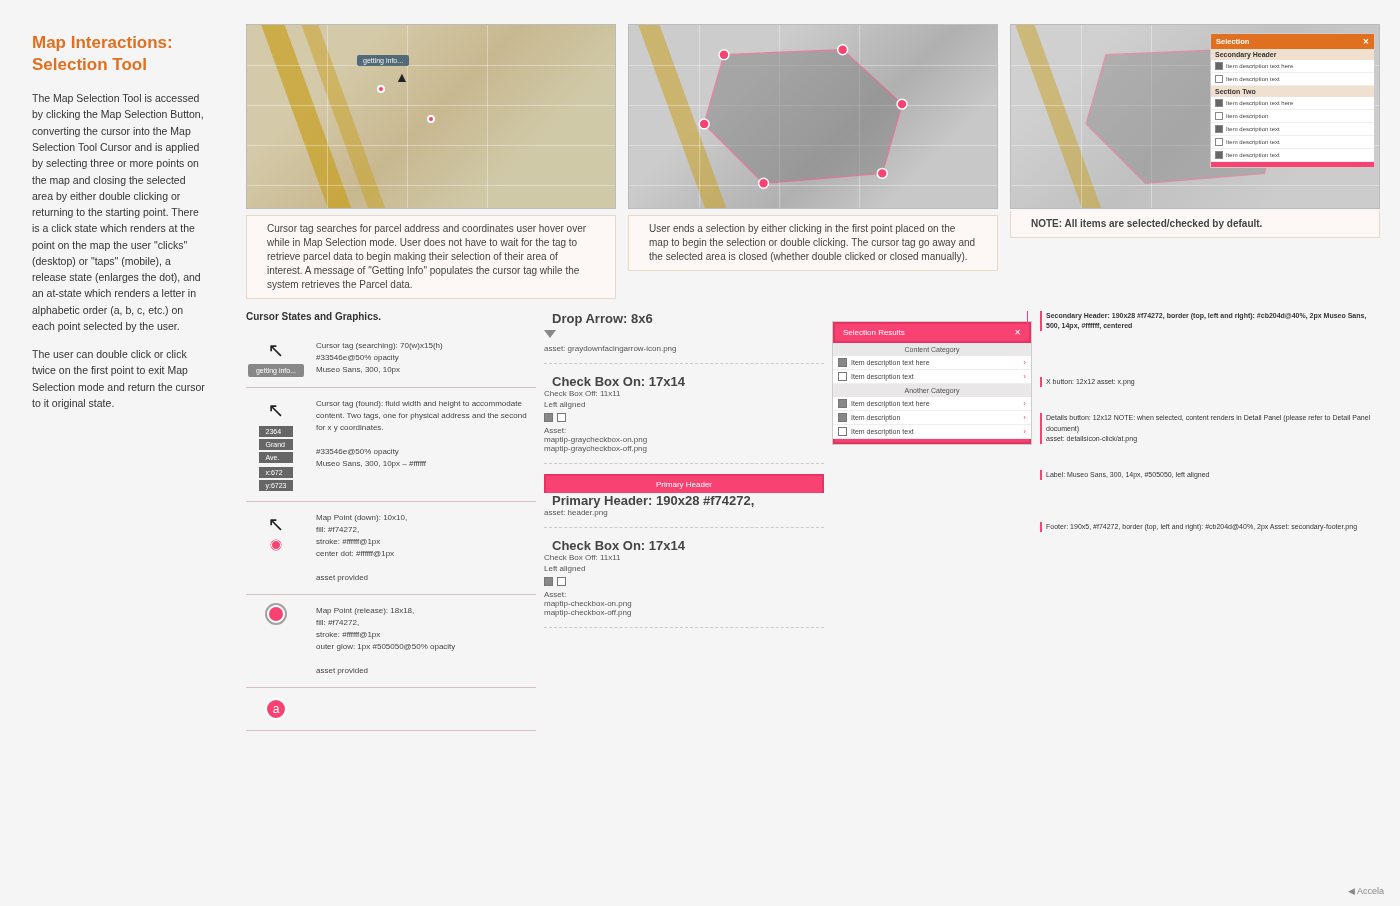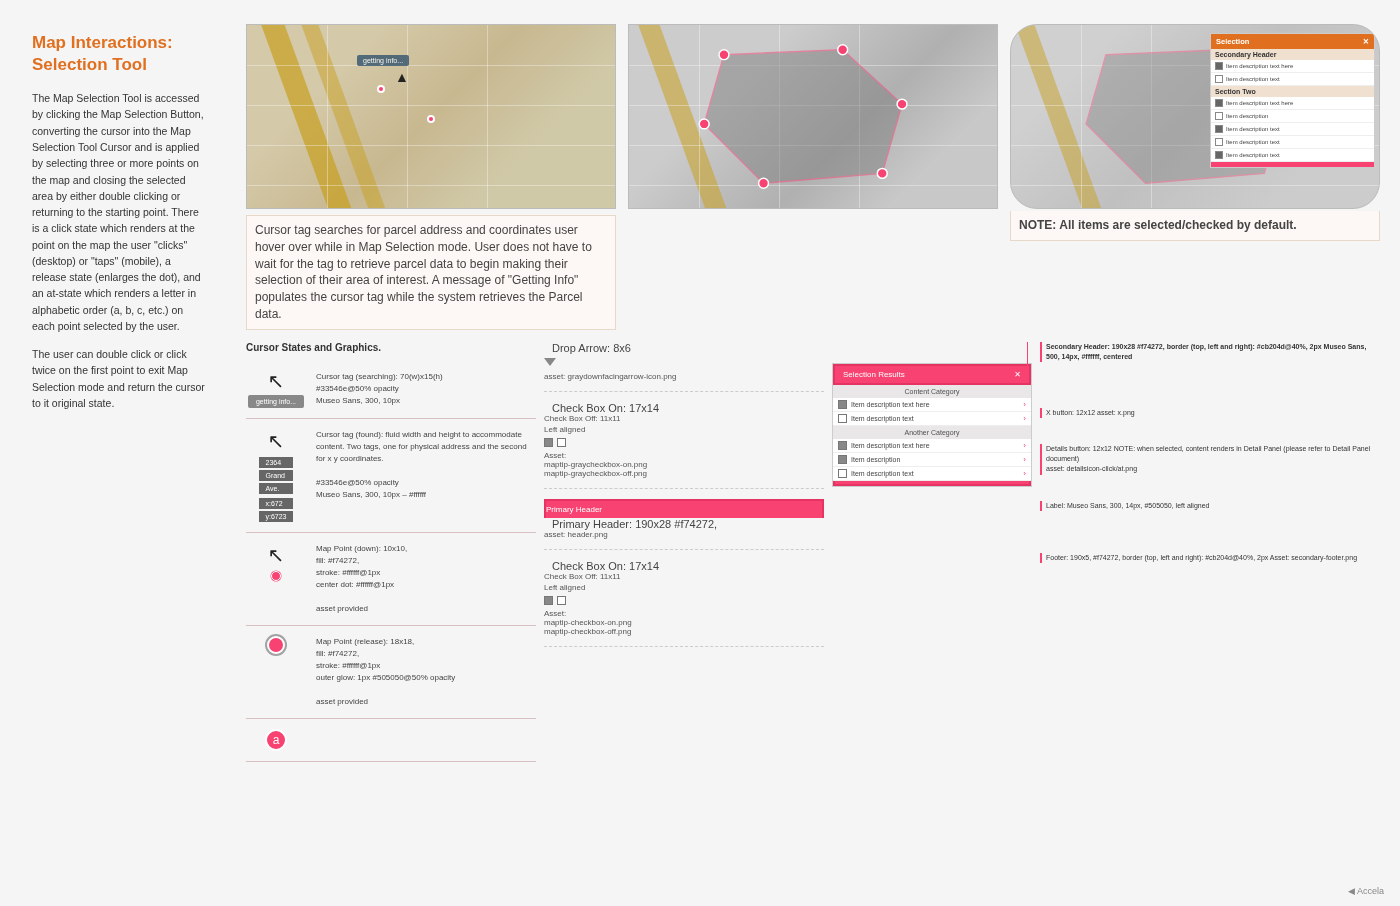--- a/index.html
+++ b/index.html
@@ -58,21 +58,21 @@
       width: 100%;
       height: 185px;
       background: #c8c8c8;
       border: 1px solid #bbb;
       position: relative;
       overflow: hidden;
     }
     
     .map-img.map1 { background: linear-gradient(135deg, #d4c9a8 25%, #c8b890 50%, #d0c9a8 75%); }
     .map-img.map2 { background: linear-gradient(135deg, #ccc 30%, #b0b0b0 60%, #c8c8c8 80%); }
-    .map-img.map3 { background: linear-gradient(135deg, #d0d0d0 20%, #c0c0c0 50%, #cccccc 80%); border-radius: 27px; }
+    .map-img.map3 { background: linear-gradient(135deg, #d0d0d0 20%, #c0c0c0 50%, #cccccc 80%); }
     .map-grid-h {
       position: absolute;
       background: #fff;
       opacity: 0.35;
       height: 1px;
       left: 0; right: 0;
     }
     .map-grid-v {
       position: absolute;
       background: #fff;
@@ -122,25 +122,25 @@
     }
     .map3-section-header {
       background: #f0e0d0;
       padding: 2px 4px;
       font-size: 7px;
       font-weight: bold;
       color: #333;
     }
 
     .map-caption {
-      font-size: 12px;
+      font-size: 10px;
       color: #444;
       line-height: 1.4;
       margin-top: 6px;
-      padding: 6px 8px;
+      padding: 6px 20px;
       background: #fdf8f5;
       border: 1px solid #e8d8c8;
       font-family: Arial, sans-serif;
     }
 
     
     .bottom-section {
       display: flex;
       gap: 8px;
       margin-top: 12px;
@@ -182,21 +182,21 @@
 
     
     .spec-middle {
       width: 280px;
       flex-shrink: 0;
       font-family: Arial, sans-serif;
       font-size: 8px;
       color: #333;
       position: relative;
     }
-    .spec-label { font-weight: normal; color: #444; font-size: 11px; padding-left: 8px; }
+    .spec-label { font-weight: bold; color: #444; font-size: 13px; padding-left: 8px; }
     .spec-value { color: #555; font-size: 8px; margin-bottom: 2px; }
 
     .spec-block {
       margin-bottom: 10px;
       padding-bottom: 8px;
       border-bottom: 1px dashed #ccc;
     }
 
     .arrow-visual {
       width: 0; height: 0;
@@ -207,21 +207,21 @@
       margin: 4px 0;
     }
 
     
     .maptip-mockup {
       border: 1px solid #ccc;
       width: 200px;
       background: #fff;
       font-size: 7px;
       font-family: Arial, sans-serif;
-      margin: 21px 0;
+      margin: 10px 0;
     }
 
     
     .getting-info-tag {
       background: #888;
       color: #fff;
       font-size: 8px;
       padding: 3px 8px;
       border-radius: 2px;
       font-family: Arial, sans-serif;
@@ -333,20 +333,21 @@
         <svg style="position:absolute;inset:0;width:100%;height:100%;" viewBox="0 0 300 185">
           <polygon points="60,30 180,25 240,80 220,150 100,160 40,100" fill="#808080" opacity="0.5" stroke="#f74272" stroke-width="1.5"></polygon>
           <circle cx="60" cy="30" r="5" fill="#f74272" stroke="#fff" stroke-width="1.5"></circle>
           <circle cx="180" cy="25" r="5" fill="#f74272" stroke="#fff" stroke-width="1.5"></circle>
           <circle cx="240" cy="80" r="5" fill="#f74272" stroke="#fff" stroke-width="1.5"></circle>
           <circle cx="220" cy="150" r="5" fill="#f74272" stroke="#fff" stroke-width="1.5"></circle>
           <circle cx="100" cy="160" r="5" fill="#f74272" stroke="#fff" stroke-width="1.5"></circle>
           <circle cx="40" cy="100" r="5" fill="#f74272" stroke="#fff" stroke-width="1.5"></circle>
         </svg>
       </div>
+      <div class="map-caption">User ends a selection by either clicking in the first point placed on the map to begin the selection or double clicking. The cursor tag go away and the selected area is closed (whether double clicked or closed manually).</div>
     </div>
 
     <div class="map-box">
       <div class="map-img map3">
         <div style="position:absolute;width:18px;height:280px;background:#c8a020;top:-30px;left:45px;transform:rotate(-20deg);opacity:0.5;"></div>
         <div class="map-grid-h" style="top:40px;"></div>
         <div class="map-grid-h" style="top:80px;"></div>
         <div class="map-grid-h" style="top:120px;"></div>
         <div class="map-grid-h" style="top:160px;"></div>
         <div class="map-grid-v" style="left:70px;"></div>
@@ -464,21 +465,21 @@
         <div style="display:flex;gap:4px;margin:4px 0;">
           <div class="chk on"></div>
           <div class="chk off"></div>
         </div>
         <div class="spec-value" style="white-space:pre-line;">Asset:
 maptip-graycheckbox-on.png
 maptip-graycheckbox-off.png</div>
       </div>
 
       <div class="spec-block">
-        <div style="background:#f74272;color:#fff;font-size:8px;padding:4px 0;text-align:left;border:2px solid rgba(203,32,77,0.4);border-bottom:none;font-family:Arial,sans-serif;font-weight:500;">Primary Header</div>
+        <div style="background:#f74272;color:#fff;font-size:8px;padding:4px 6px;text-align:center;border:2px solid rgba(203,32,77,0.4);border-bottom:none;font-family:Arial,sans-serif;font-weight:500;">Primary Header</div>
         <div class="spec-label">Primary Header: 190x28 #f74272,</div>
         <div class="spec-value">asset: header.png</div>
       </div>
 
 
       <div class="spec-block">
         <div class="spec-label">Check Box On: 17x14</div>
         <div class="spec-value">Check Box Off: 11x11</div>
         <div class="spec-value">Left aligned</div>
         <div style="display:flex;gap:4px;margin:4px 0;">

